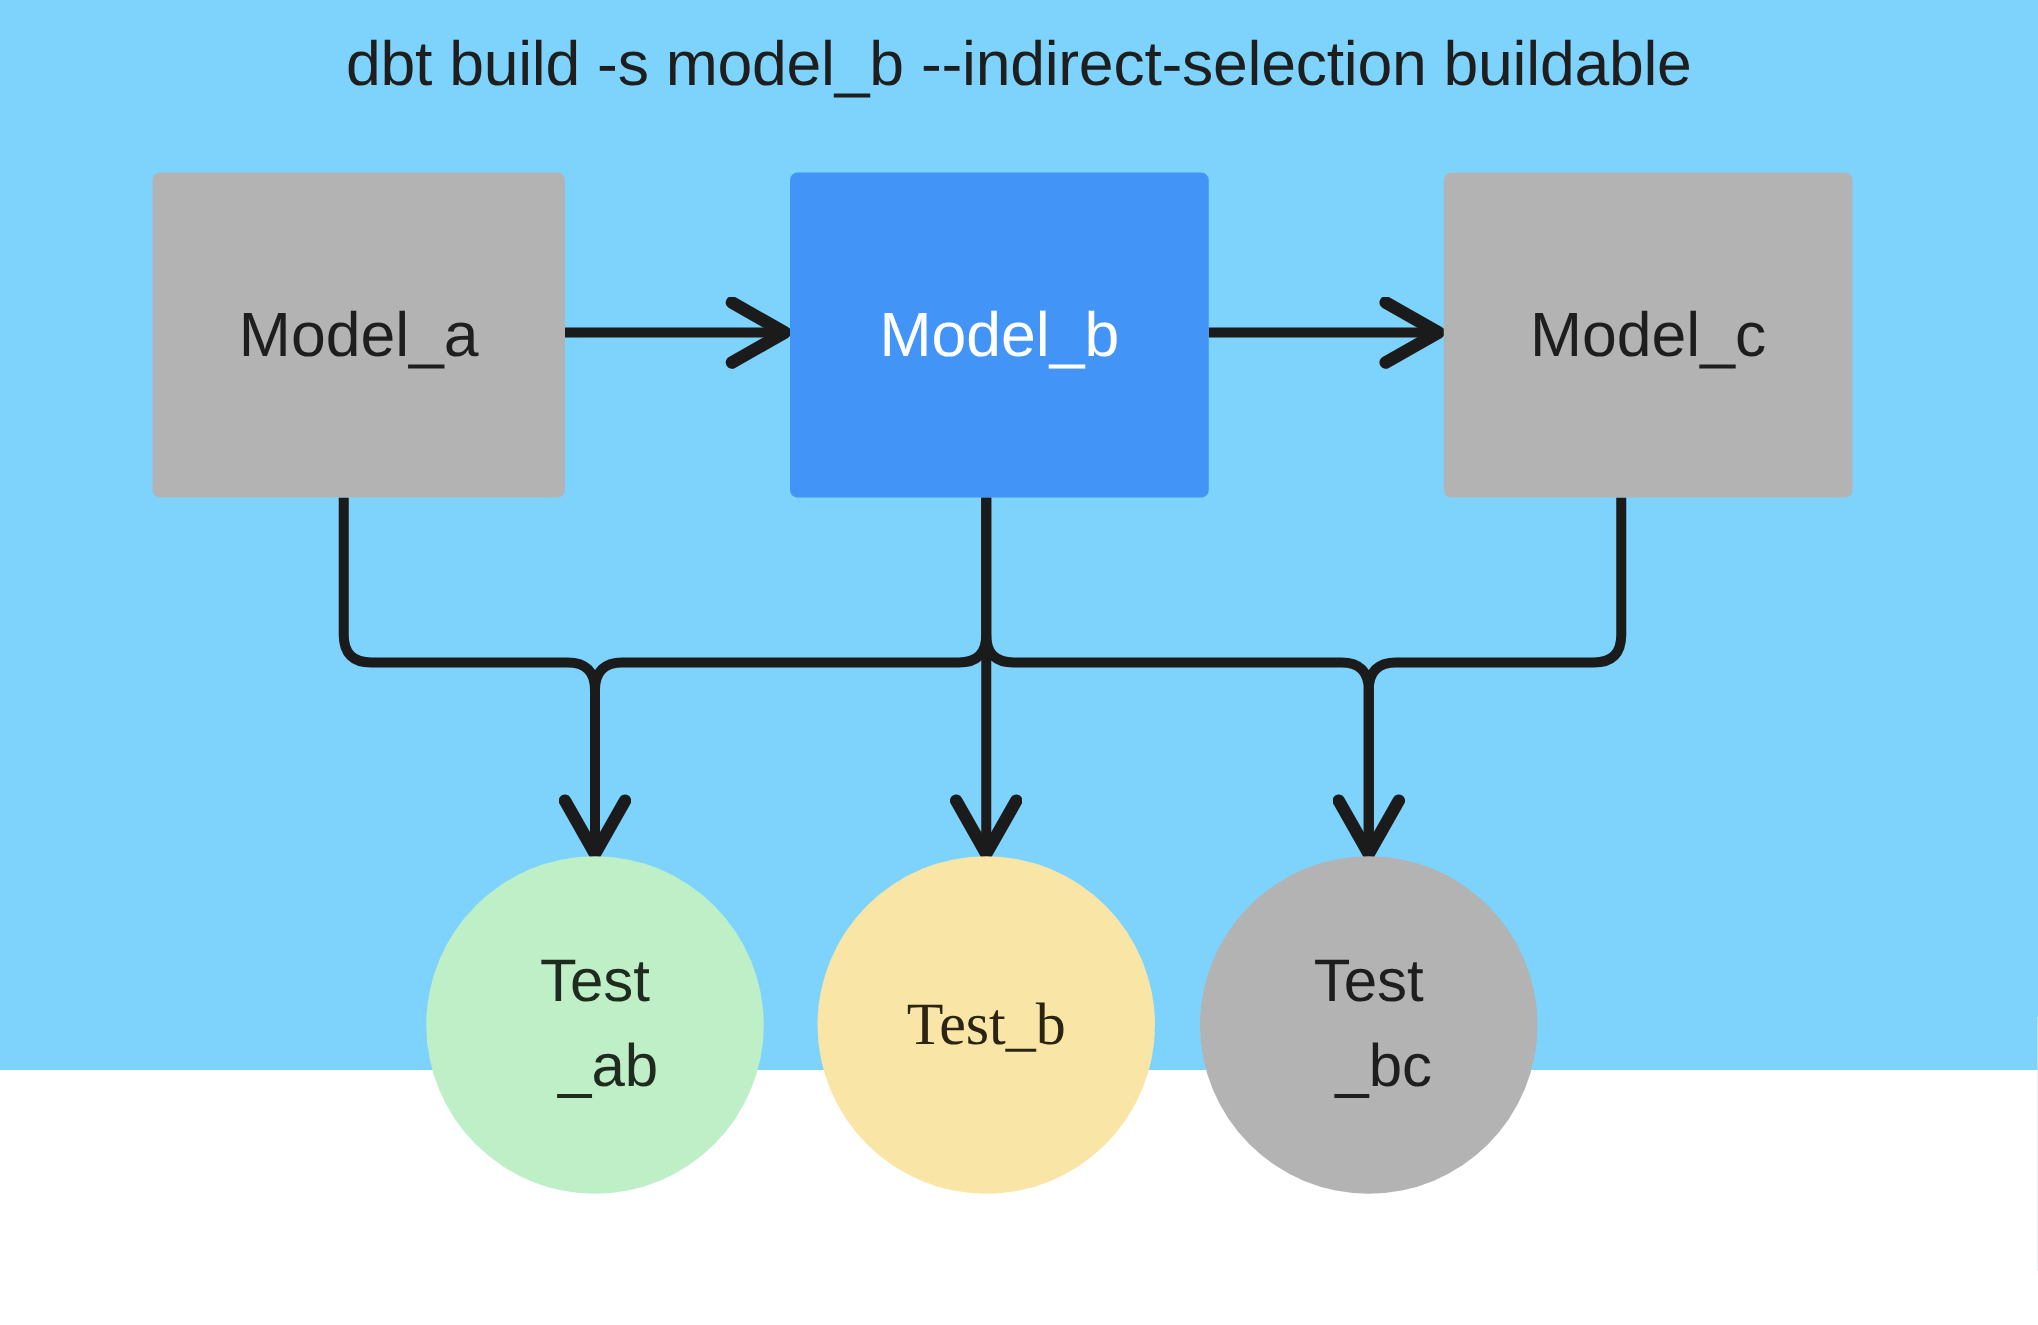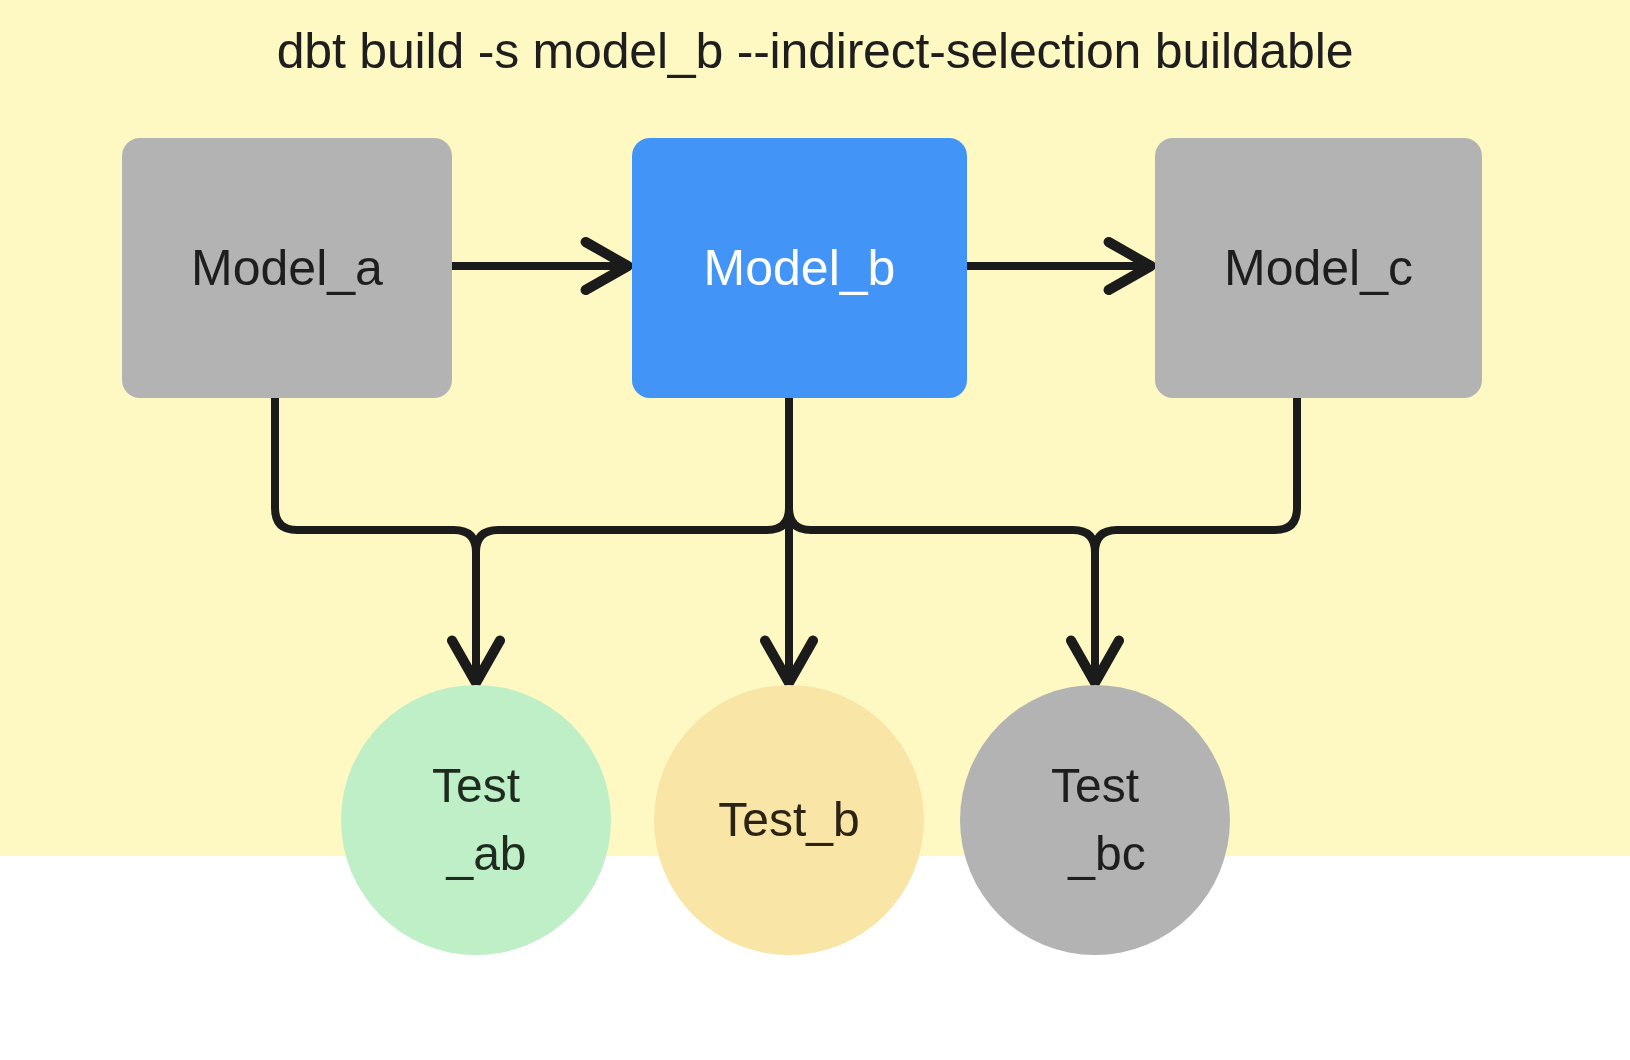--- a/index.html
+++ b/index.html
@@ -11,21 +11,21 @@
   body {
     width: 1630px;
     height: 1060px;
     font-family: "Liberation Sans", sans-serif;
     overflow: hidden;
   }
   #canvas {
     position: relative;
     width: 1630px;
     height: 856px;
-    background: #fef9c3;
+    background: #7dd3fc;
   }
   #edges {
     position: absolute;
     left: 0;
     top: 0;
     width: 1630px;
     height: 1060px;
     pointer-events: none;
   }
   .title {
@@ -34,21 +34,21 @@
     top: 22px;
     width: 1630px;
     text-align: center;
     font-size: 50px;
     color: #1e1e1e;
     letter-spacing: -0.2px;
     white-space: nowrap;
   }
   .node-box {
     position: absolute;
-    border-radius: 18px;
+    border-radius: 6px;
     display: flex;
     align-items: center;
     justify-content: center;
     box-sizing: border-box;
   }
   .node-box .node-label {
     font-size: 50px;
     line-height: 1.05;
     text-align: center;
   }
@@ -113,21 +113,21 @@
 
   <div class="node-box" style="left:632px; top:138px; width:335px; height:260px; background:#4294f7;">
     <span class="node-label" style="color:#ffffff;">Model_b</span>
   </div>
 
   <div class="node-circle" style="left:341px; top:685px; width:270px; height:270px; background:#bfefc7;">
     <span class="node-label" style="color:#1e2b1e;">Test</span>
     <span class="node-label" style="color:#1e2b1e;margin-left:21px;">_ab</span>
   </div>
 
-  <div class="node-circle" style="left:654px; top:685px; width:270px; height:270px; background:#f9e5a6;">
+  <div class="node-circle" style="left:654px; top:685px; width:270px; height:270px; background:#f9e5a6;font-family:Liberation Serif, serif;">
     <span class="node-label single" style="color:#2b2415;">Test_b</span>
   </div>
 
   <div class="node-circle" style="left:960px; top:685px; width:270px; height:270px; background:#b3b3b3;">
     <span class="node-label" style="color:#1e1e1e;">Test</span>
     <span class="node-label" style="color:#1e1e1e;margin-left:24px;">_bc</span>
   </div>
 
 </div>
 

